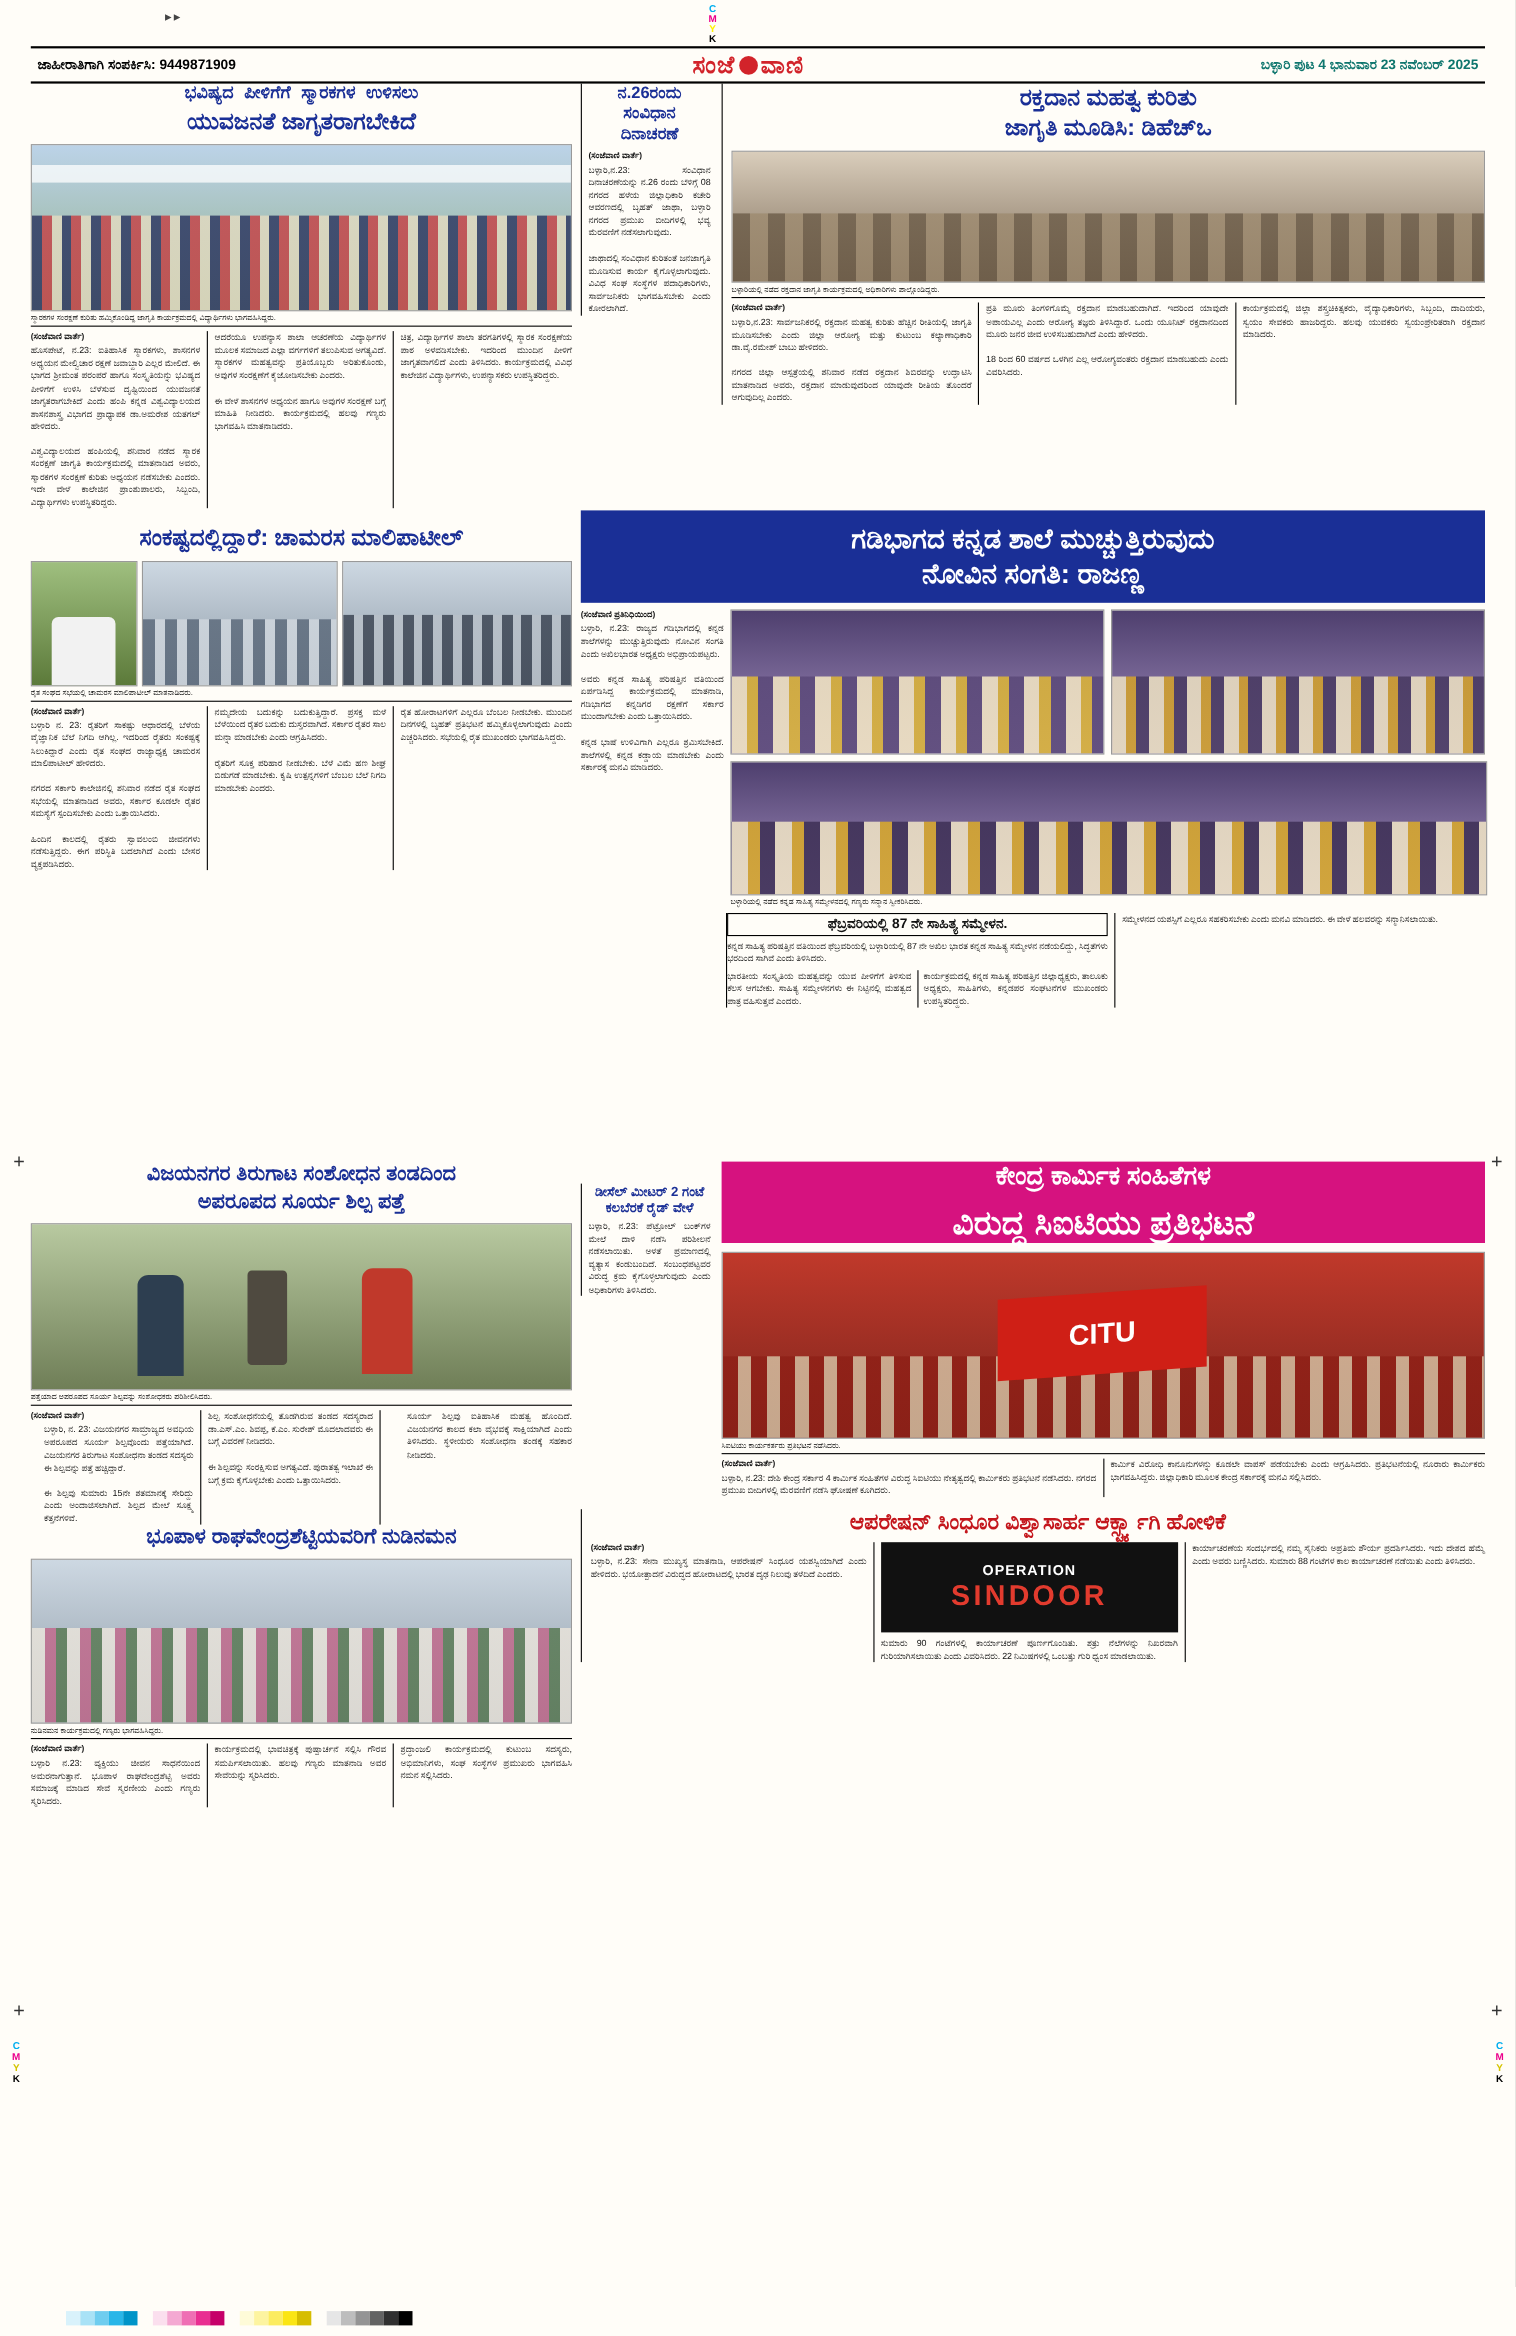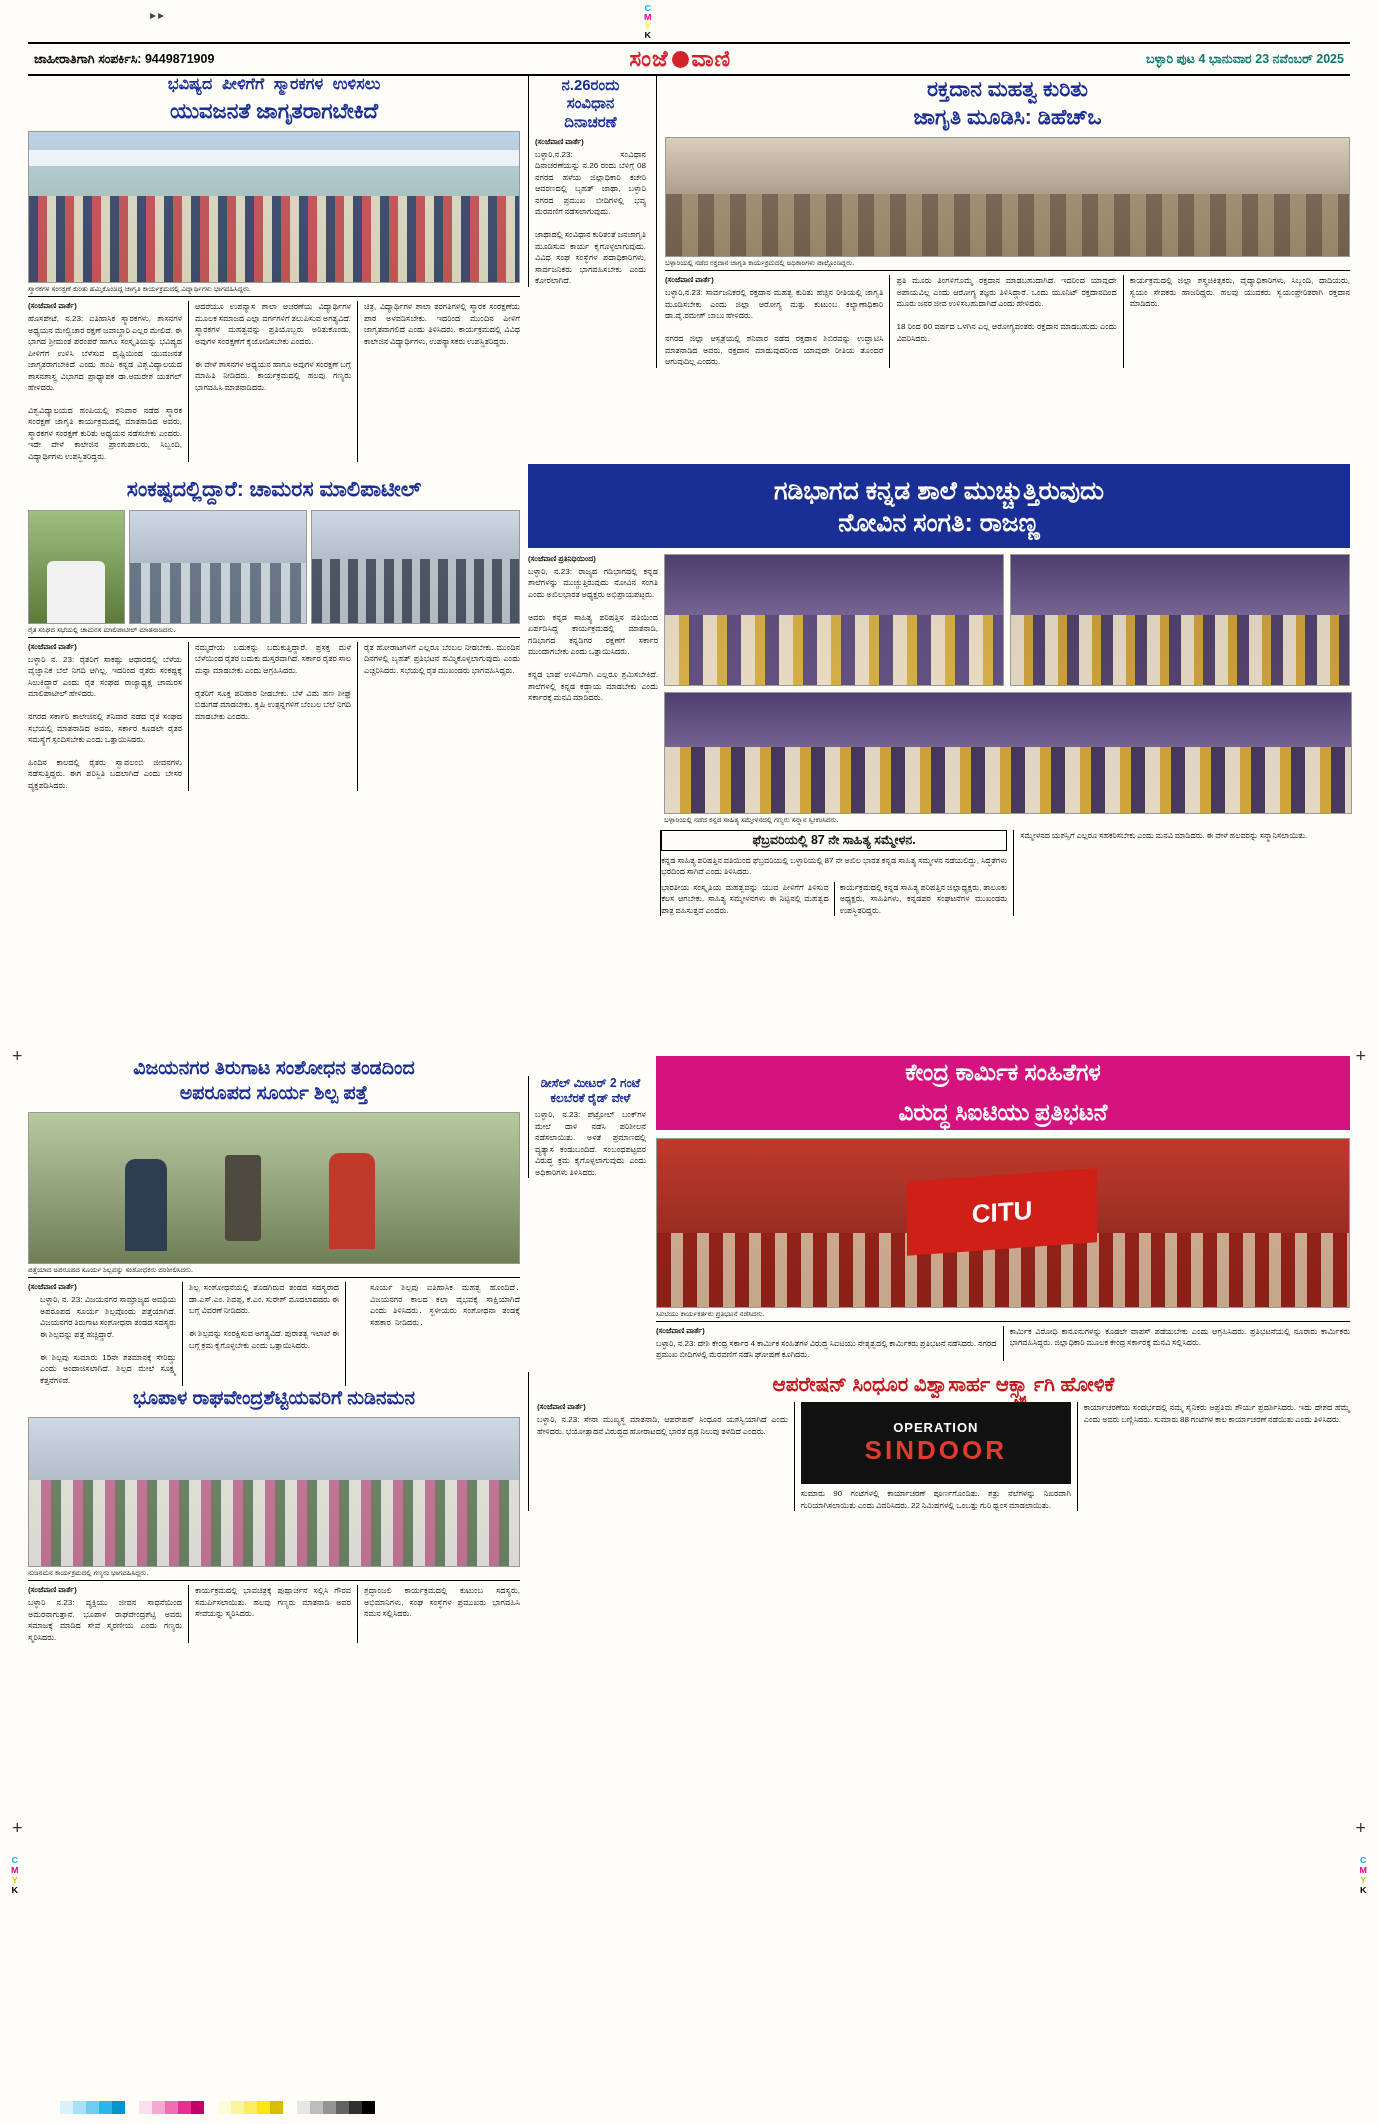--- a/index.html
+++ b/index.html
@@ -266,35 +266,35 @@
           <div class="byline">(ಸಂಜೆವಾಣಿ ವಾರ್ತೆ)</div>
           <div class="body-txt" style="white-space:pre-wrap;margin-left:12px;">ಬಳ್ಳಾರಿ, ನ. 23: ವಿಜಯನಗರ ಸಾಮ್ರಾಜ್ಯದ ಅವಧಿಯ ಅಪರೂಪದ ಸೂರ್ಯ ಶಿಲ್ಪವೊಂದು ಪತ್ತೆಯಾಗಿದೆ. ವಿಜಯನಗರ ತಿರುಗಾಟ ಸಂಶೋಧನಾ ತಂಡದ ಸದಸ್ಯರು ಈ ಶಿಲ್ಪವನ್ನು ಪತ್ತೆ ಹಚ್ಚಿದ್ದಾರೆ.
 
 ಈ ಶಿಲ್ಪವು ಸುಮಾರು 15ನೇ ಶತಮಾನಕ್ಕೆ ಸೇರಿದ್ದು ಎಂದು ಅಂದಾಜಿಸಲಾಗಿದೆ. ಶಿಲ್ಪದ ಮೇಲೆ ಸೂಕ್ಷ್ಮ ಕೆತ್ತನೆಗಳಿವೆ.</div>
         </div>
         <div class="vrule" style="width:160px;padding:0 6px;">
           <div class="body-txt" style="white-space:pre-wrap;">ಶಿಲ್ಪ ಸಂಶೋಧನೆಯಲ್ಲಿ ತೊಡಗಿರುವ ತಂಡದ ಸದಸ್ಯರಾದ ಡಾ.ಎಸ್.ಎಂ. ಶಿವಪ್ಪ, ಕೆ.ಎಂ. ಸುರೇಶ್ ಮೊದಲಾದವರು ಈ ಬಗ್ಗೆ ವಿವರಣೆ ನೀಡಿದರು.
 
 ಈ ಶಿಲ್ಪವನ್ನು ಸಂರಕ್ಷಿಸುವ ಅಗತ್ಯವಿದೆ. ಪುರಾತತ್ವ ಇಲಾಖೆ ಈ ಬಗ್ಗೆ ಕ್ರಮ ಕೈಗೊಳ್ಳಬೇಕು ಎಂದು ಒತ್ತಾಯಿಸಿದರು.</div>
         </div>
-        <div class="vrule" style="width:160px;padding-left:24px;font-family:Liberation Mono, monospace;">
+        <div class="vrule" style="width:160px;padding-left:24px;">
           <div class="body-txt" style="white-space:pre-wrap;">ಸೂರ್ಯ ಶಿಲ್ಪವು ಐತಿಹಾಸಿಕ ಮಹತ್ವ ಹೊಂದಿದೆ. ವಿಜಯನಗರ ಕಾಲದ ಕಲಾ ವೈಭವಕ್ಕೆ ಸಾಕ್ಷಿಯಾಗಿದೆ ಎಂದು ತಿಳಿಸಿದರು. ಸ್ಥಳೀಯರು ಸಂಶೋಧನಾ ತಂಡಕ್ಕೆ ಸಹಕಾರ ನೀಡಿದರು.</div>
         </div>
       </div>
     </div>
 
     <div class="col vrule" style="left:500px;top:1000px;width:118px;padding-left:6px;">
       <div class="hl hl-blue" style="font-size:12px;">ಡೀಸೆಲ್ ಮೀಟರ್ 2 ಗಂಟೆ</div>
       <div class="hl hl-blue" style="font-size:12px;">ಕಲಬೆರಕೆ ರೈಡ್ ವೇಳೆ</div>
       <div class="body-txt" style="margin-top:4px;">ಬಳ್ಳಾರಿ, ನ.23: ಪೆಟ್ರೋಲ್ ಬಂಕ್‌ಗಳ ಮೇಲೆ ದಾಳಿ ನಡೆಸಿ ಪರಿಶೀಲನೆ ನಡೆಸಲಾಯಿತು. ಅಳತೆ ಪ್ರಮಾಣದಲ್ಲಿ ವ್ಯತ್ಯಾಸ ಕಂಡುಬಂದಿದೆ. ಸಂಬಂಧಪಟ್ಟವರ ವಿರುದ್ಧ ಕ್ರಮ ಕೈಗೊಳ್ಳಲಾಗುವುದು ಎಂದು ಅಧಿಕಾರಿಗಳು ತಿಳಿಸಿದರು.</div>
     </div>
 
     <div class="col banner banner-magenta" style="left:628px;top:980px;width:694px;height:74px;flex-direction:column;">
       <div style="font-size:23px;">ಕೇಂದ್ರ ಕಾರ್ಮಿಕ ಸಂಹಿತೆಗಳ</div>
-      <div style="font-size:23px;margin-top:12px;font-family:Liberation Serif, serif;">ವಿರುದ್ಧ ಸಿಐಟಿಯು ಪ್ರತಿಭಟನೆ</div>
+      <div style="font-size:30px;margin-top:12px;">ವಿರುದ್ಧ ಸಿಐಟಿಯು ಪ್ರತಿಭಟನೆ</div>
     </div>
     <div class="col" style="left:628px;top:1062px;width:694px;">
       <div class="photo ph-red" style="height:168px;">
         <div style="position:absolute;left:0;bottom:0;width:100%;height:74px;background:repeating-linear-gradient(90deg,#8e1f16 0 14px,#d7c7a8 14px 26px);opacity:.8;"></div>
         <div style="position:absolute;left:250px;top:36px;width:190px;height:74px;background:#cf1f16;transform:skewY(-4deg);display:flex;align-items:center;justify-content:center;">
           <span class="citu">CITU</span>
         </div>
       </div>
       <div style="font-size:7px;margin-top:2px;">ಸಿಐಟಿಯು ಕಾರ್ಯಕರ್ತರು ಪ್ರತಿಭಟನೆ ನಡೆಸಿದರು.</div>
       <div class="rule" style="margin-top:3px;"></div>

